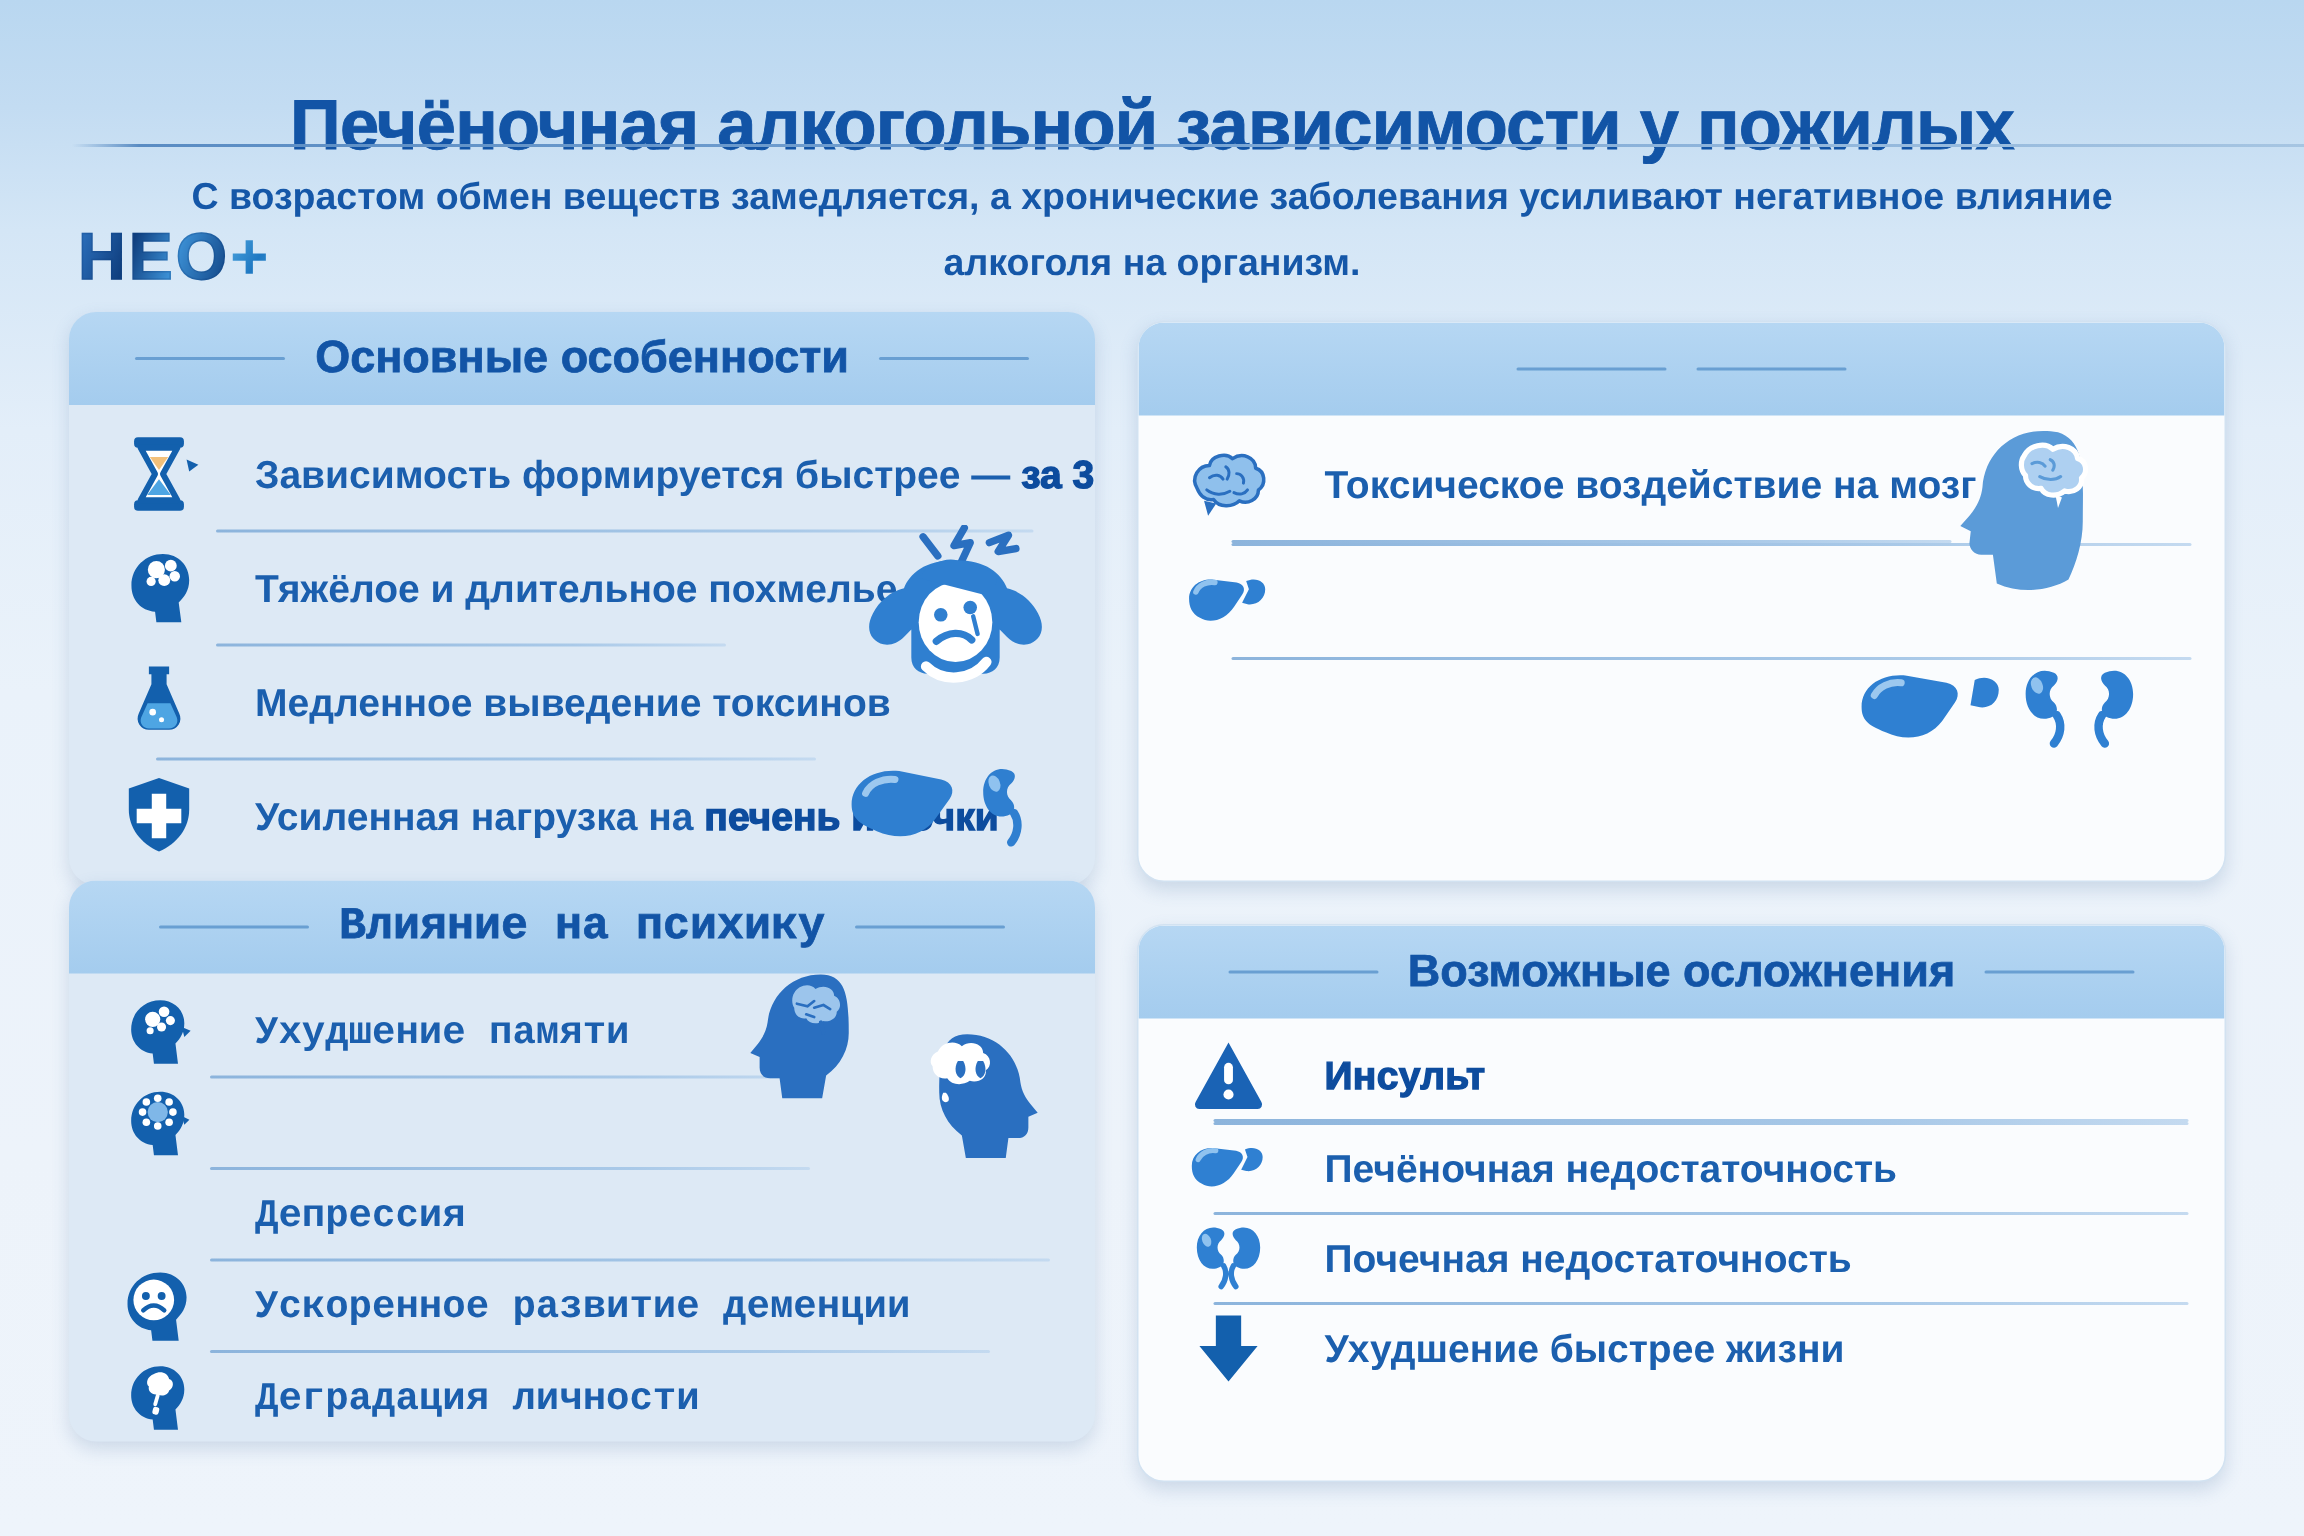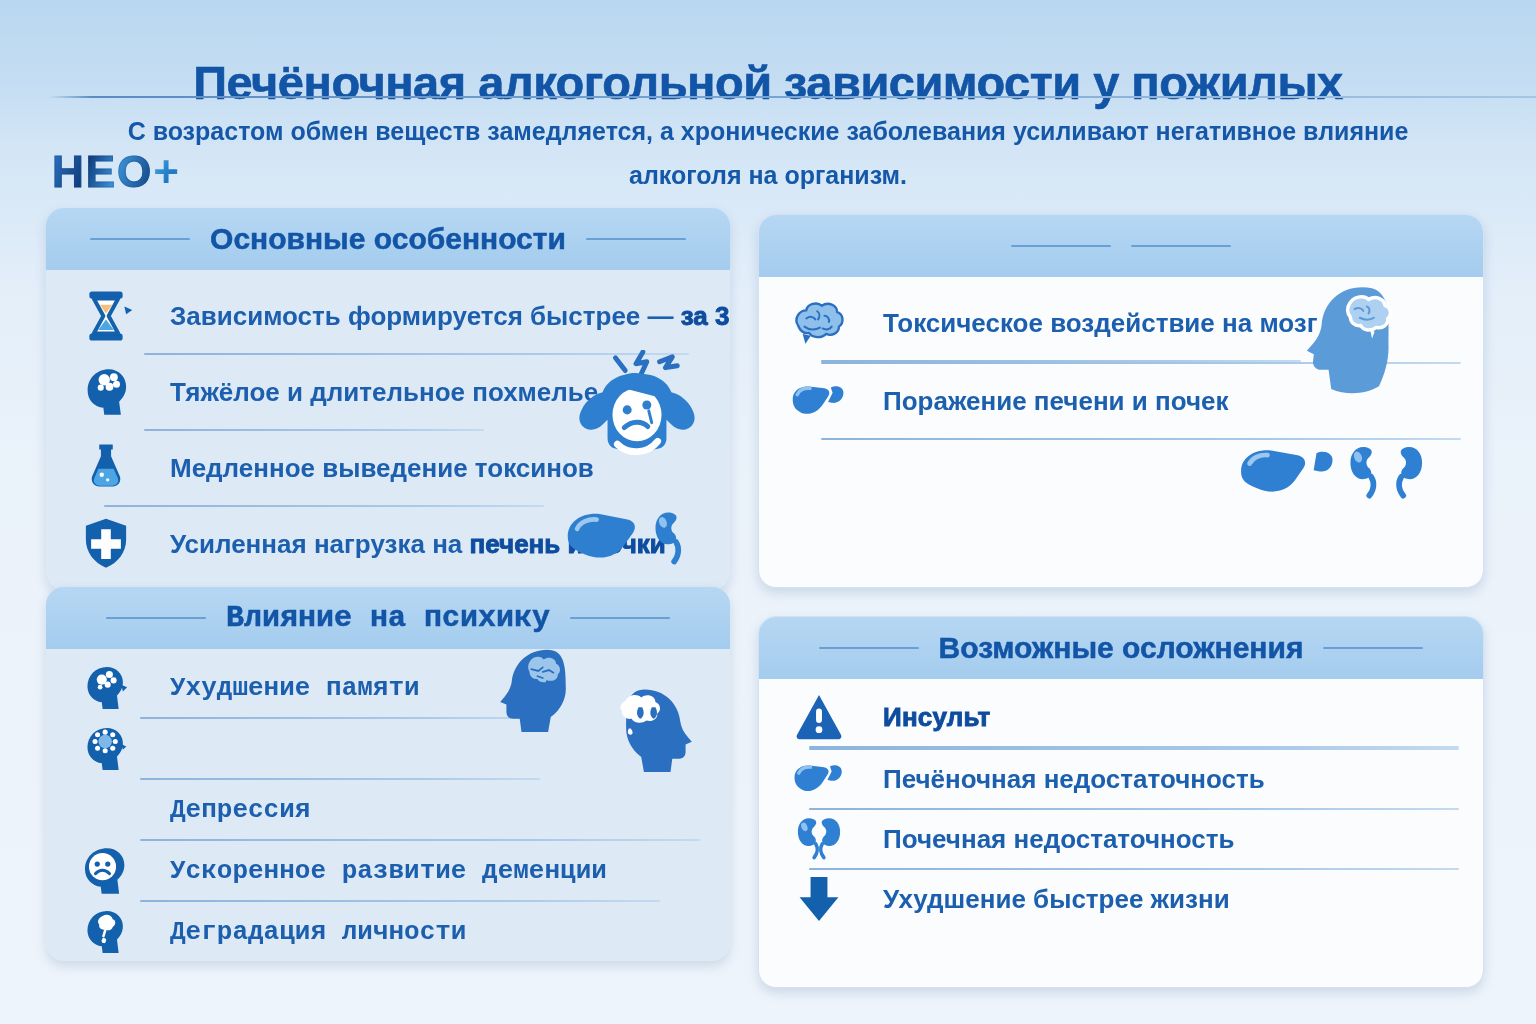--- a/index.html
+++ b/index.html
@@ -174,21 +174,20 @@
       <div class="sep" style="margin-left:34px;width:480px;"></div>
       <div class="sep" style="margin-left:34px;width:640px;"></div>
       <div class="row r74">
         <span class="icn">
           <svg width="58" height="58" viewBox="0 0 64 64">
             <path d="M3 30c0-9 8-15 18-14l17 2c5 1 7 5 4 9l-6 9c-6 9-17 13-25 8-6-3-8-8-8-14z" fill="#2f80d2"></path>
             <path d="M45 17c7-3 14 0 14 6 0 7-6 12-13 11l-4-1 5-10z" fill="#2f80d2"></path>
             <path d="M8 25c2-5 8-8 14-7" stroke="#8fc2ef" stroke-width="4" fill="none" stroke-linecap="round"></path>
           </svg>
         </span>
-        <p class="txt"><span>Поражение печени и почек</span><b></b></p>
       </div>
       <div class="sep" style="margin-left:34px;width:640px;"></div>
     </div>
 
     <svg class="ill" style="right:58px;top:68px;" width="132" height="152" viewBox="0 0 150 175">
       <path d="M90 6C58 0 34 20 32 48c-1 9-5 16-10 22l-7 8 8 4-1 9c0 5 4 9 9 9h9l3 22c18 8 40 6 55-3 6-13 11-28 11-45C109 40 112 13 90 6z" fill="#5b9bd8"></path>
       <path d="M64 24c4-8 16-11 22-5 8-5 18-1 19 7 7 2 8 11 3 15 1 7-6 12-13 10-6 5-15 4-18-2-7 1-12-4-12-10-4-4-4-11-1-15z" fill="#aed0f1" stroke="#fff" stroke-width="4" stroke-linejoin="round"></path>
       <path d="M70 30c4-2 8-1 10 2M84 27c3 1 4 5 2 8M76 40c5 3 12 3 16 0" stroke="#5b9bd8" stroke-width="2.4" fill="none" stroke-linecap="round"></path>
       <path d="M88 54l5 2-3 8z" fill="#fff"></path>
     </svg>

